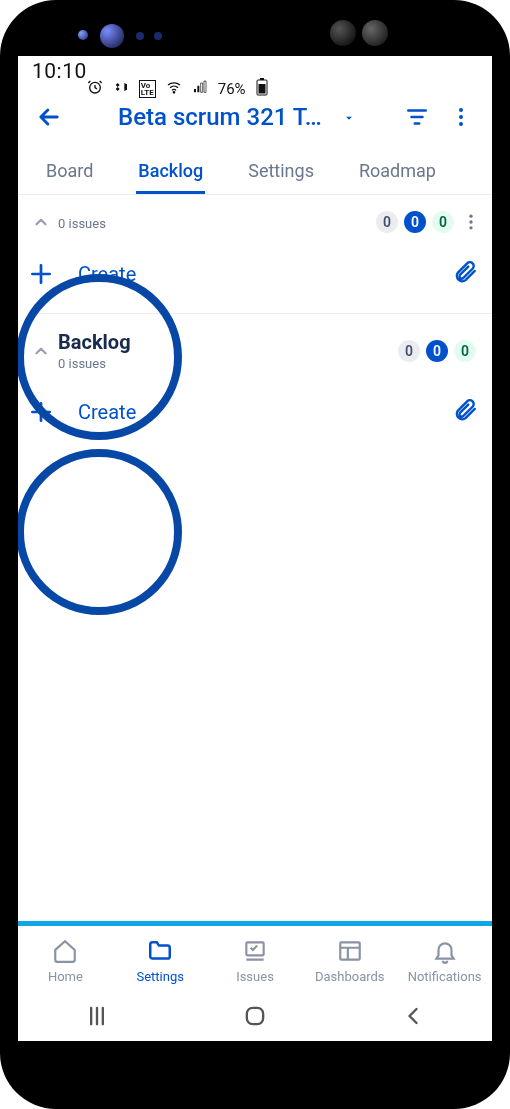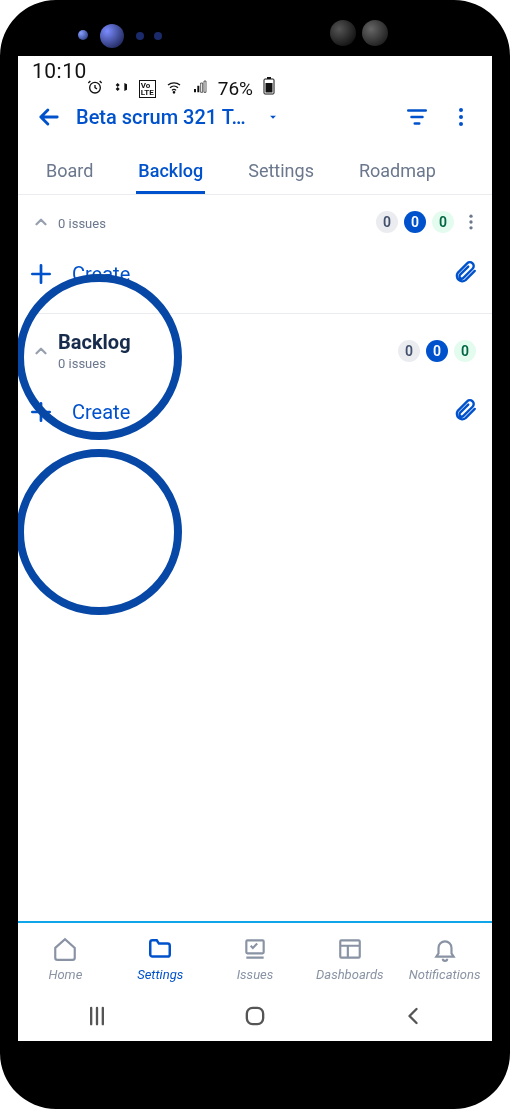--- a/index.html
+++ b/index.html
@@ -38,21 +38,21 @@
   
   .status-bar {
     height: 30px;
     display: flex;
     align-items: center;
     padding: 0 14px;
     font-size: 19px;
     color: #111;
   }
   .status-right { display: flex; align-items: center; gap: 10px; font-size: 14px; margin-top: 35px; }
-  .status-right span { font-size: 19px; }
+  .status-right span { font-size: 15px; }
   .clock { font-size: 21px; font-weight: 400; letter-spacing: 0.5px; }
 
   
   .app-header {
     display: flex;
     align-items: center;
     gap: 10px;
     padding: 14px 14px 10px 14px;
   }
   .back-btn, .filter-btn, .overflow-btn {
@@ -60,24 +60,25 @@
     display: flex; align-items: center; justify-content: center;
     color: #0052cc;
     border-radius: 4px;
   }
   .project-title {
     flex: 1;
     display: flex;
     align-items: center;
     gap: 20px;
     color: #0052cc;
-    font-size: 20px;
+    font-size: 24px;
     font-weight: 500;
     overflow: hidden;
     white-space: nowrap;
+    margin-left: 42px;
   }
   .project-title .txt { overflow: hidden; text-overflow: ellipsis; }
 
   
   .tabs {
     display: flex;
     gap: 41px;
     padding: 0 26px;
     border-bottom: 1px solid #eaecef;
     margin-top: 4px;
@@ -114,21 +115,21 @@
   .section-overflow { width: 22px; color: #6b778c; display: flex; justify-content: center; }
 
   .create-row {
     display: flex;
     align-items: center;
     padding: 22px 14px 22px 6px;
   }
   .create-left {
     display: flex;
     align-items: center;
-    gap: 14px;
+    gap: 20px;
     color: #0052cc;
   }
   .plus-box {
     width: 34px; height: 34px;
     display: flex; align-items: center; justify-content: center;
   }
   .create-label { font-size: 20px; }
   .spacer { flex: 1; }
   .attach-icon { color: #0052cc; }
 
@@ -140,24 +141,23 @@
     border: 8px solid #0747a6;
     border-radius: 50%;
     pointer-events: none;
   }
 
   
   .bottom-nav {
     position: absolute;
     left: 0; right: 0; bottom: 46px;
     height: 74px;
-    border-top: 2px solid #0ea5e9;
+    border-top: 5px solid #0ea5e9;
     display: flex;
     background: #fff;
-    font-style: italic;
   }
   .nav-item {
     flex: 1;
     display: flex;
     flex-direction: column;
     align-items: center;
     justify-content: center;
     gap: 2px;
     color: #8993a4;
     font-size: 13px;

